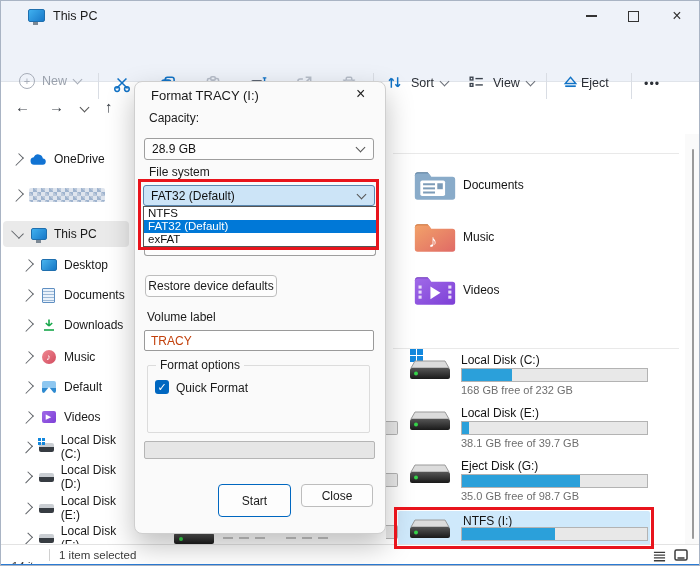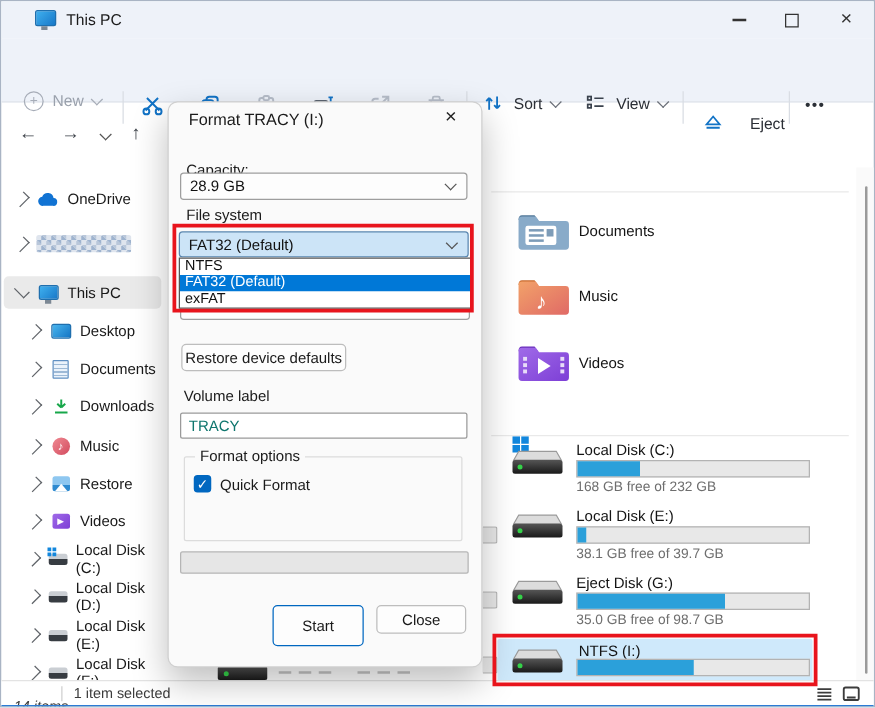--- a/index.html
+++ b/index.html
@@ -72,21 +72,21 @@
   .ddlist{background:#fff;border:1px solid #555;z-index:44;}
   .ddlist .opt{height:13px;line-height:13px;font-size:11.5px;padding-left:4px;color:#111;}
   .ddlist .opt.sel{background:#0078d7;color:#fff;}
   .btn{background:#fdfdfd;border:1px solid #bdbdbd;border-radius:4px;display:flex;align-items:center;
      justify-content:center;font-size:12px;color:#1a1a1a;box-sizing:border-box;z-index:41;}
   .btn.primary{border:1.5px solid #0067c0;}
   .groupbox{border:1px solid #dcdcdc;border-radius:2px;z-index:41;}
   .legend{background:#fafafa;padding:0 4px;font-size:12px;color:#1a1a1a;z-index:42;}
   .checkbox{width:14px;height:14px;background:#0067c0;border-radius:3px;color:#fff;font-size:11px;
      display:flex;align-items:center;justify-content:center;z-index:41;}
-  .inputbox{background:#fff;border:1px solid #9a9a9a;border-radius:2px;font-size:12px;color:#0f766e;
+  .inputbox{background:#fff;border:1px solid #9a9a9a;border-radius:2px;font-size:12px;color:#c2410c;
      display:flex;align-items:center;padding-left:6px;box-sizing:border-box;z-index:41;}
   .progress{background:#e6e6e6;border:1px solid #b5b5b5;border-radius:2px;z-index:41;}
   
   .statusbar{left:0;top:543px;width:100%;height:20px;background:#fff;border-top:1px solid #e3e3e3;z-index:10;}
   .status-txt{font-size:11.5px;color:#3b3b3b;}
   .bottom-accent{left:0;top:563px;width:100%;height:3px;background:#2b7bd4;z-index:11;}
 </style>
 </head>
 <body>
 
@@ -180,21 +180,21 @@
             <rect x="3" y="4" width="2.6" height="2.6"></rect>
             <path d="M8 5.3 h7"></path>
             <rect x="3" y="10" width="2.6" height="2.6"></rect>
             <path d="M8 11.3 h7"></path>
           </g>
         </svg>
       <span class="tb-label">View</span>
       <span class="chv" style="color:#6a6f78;margin-top:-3px;"></span>
     </div>
     <div class="abs tb-sep" style="left:545px;"></div>
-    <div class="abs" style="left:560px;top:42px;display:flex;align-items:center;gap:20px;margin-top:16px;">
+    <div class="abs" style="left:560px;top:42px;display:flex;align-items:center;gap:1px;">
       <svg width="19" height="19" viewBox="0 0 18 18">
           <g stroke="#1273c6" fill="none">
             <path d="M9 4 L14 10 H4 Z" stroke-width="1.3"></path>
             <path d="M4 12.5 h10" stroke-width="1.6"></path>
           </g>
         </svg>
       <span class="tb-label">Eject</span>
     </div>
     <div class="abs tb-sep" style="left:630px;"></div>
     <div class="abs tb-label" style="left:643px;top:46px;letter-spacing:1px;">•••</div>
@@ -257,21 +257,21 @@
     <span class="side-ic">
         <span class="mini-music">♪</span>
       </span>
     <span class="side-label">Music</span>
   </div>
   <div class="abs siderow" style="top:373px;">
     <span class="chv r side-chev child"></span>
     <span class="side-ic">
         <span class="mini-pic"></span>
       </span>
-    <span class="side-label">Restore</span>
+    <span class="side-label">Default</span>
   </div>
   <div class="abs siderow" style="top:403px;">
     <span class="chv r side-chev child"></span>
     <span class="side-ic">
         <span class="mini-vid">▶</span>
       </span>
     <span class="side-label">Videos</span>
   </div>
   <div class="abs siderow" style="top:433px;">
     <span class="chv r side-chev child"></span>
@@ -455,21 +455,21 @@
   <div class="abs dash" style="left:301px;top:536px;width:10px;"></div>
   <div class="abs dash" style="left:317px;top:536px;width:10px;"></div>
 
   <div class="abs scroll-track"></div>
   <div class="abs scroll-thumb"></div>
 
   <div class="abs dialog"></div>
   <span class="abs dlg-title" style="left:150px;top:87px;z-index:41;">Format TRACY (I:)</span>
   <span class="abs" style="left:355px;top:84px;font-size:16px;color:#222;z-index:41;">×</span>
 
-  <span class="abs dlg-label" style="left:148px;top:128px;z-index:41;">Capacity:</span>
+  <span class="abs dlg-label" style="left:148px;top:110px;z-index:41;">Capacity:</span>
   <div class="abs combo" style="left:143px;top:137px;width:230px;height:22px;">
     <span>28.9 GB</span>
     <span class="chv" style="margin-top:-3px;"></span>
   </div>
 
   <span class="abs dlg-label" style="left:148px;top:164px;z-index:41;">File system</span>
 
   <div class="abs" style="left:143px;top:244px;width:230px;height:10px;border:1px solid #9e9e9e;border-top:none;border-radius:0 0 3px 3px;background:#fdfdfd;z-index:41;"></div>
 
   <div class="abs combo open" style="left:142px;top:184px;width:232px;height:21px;">

